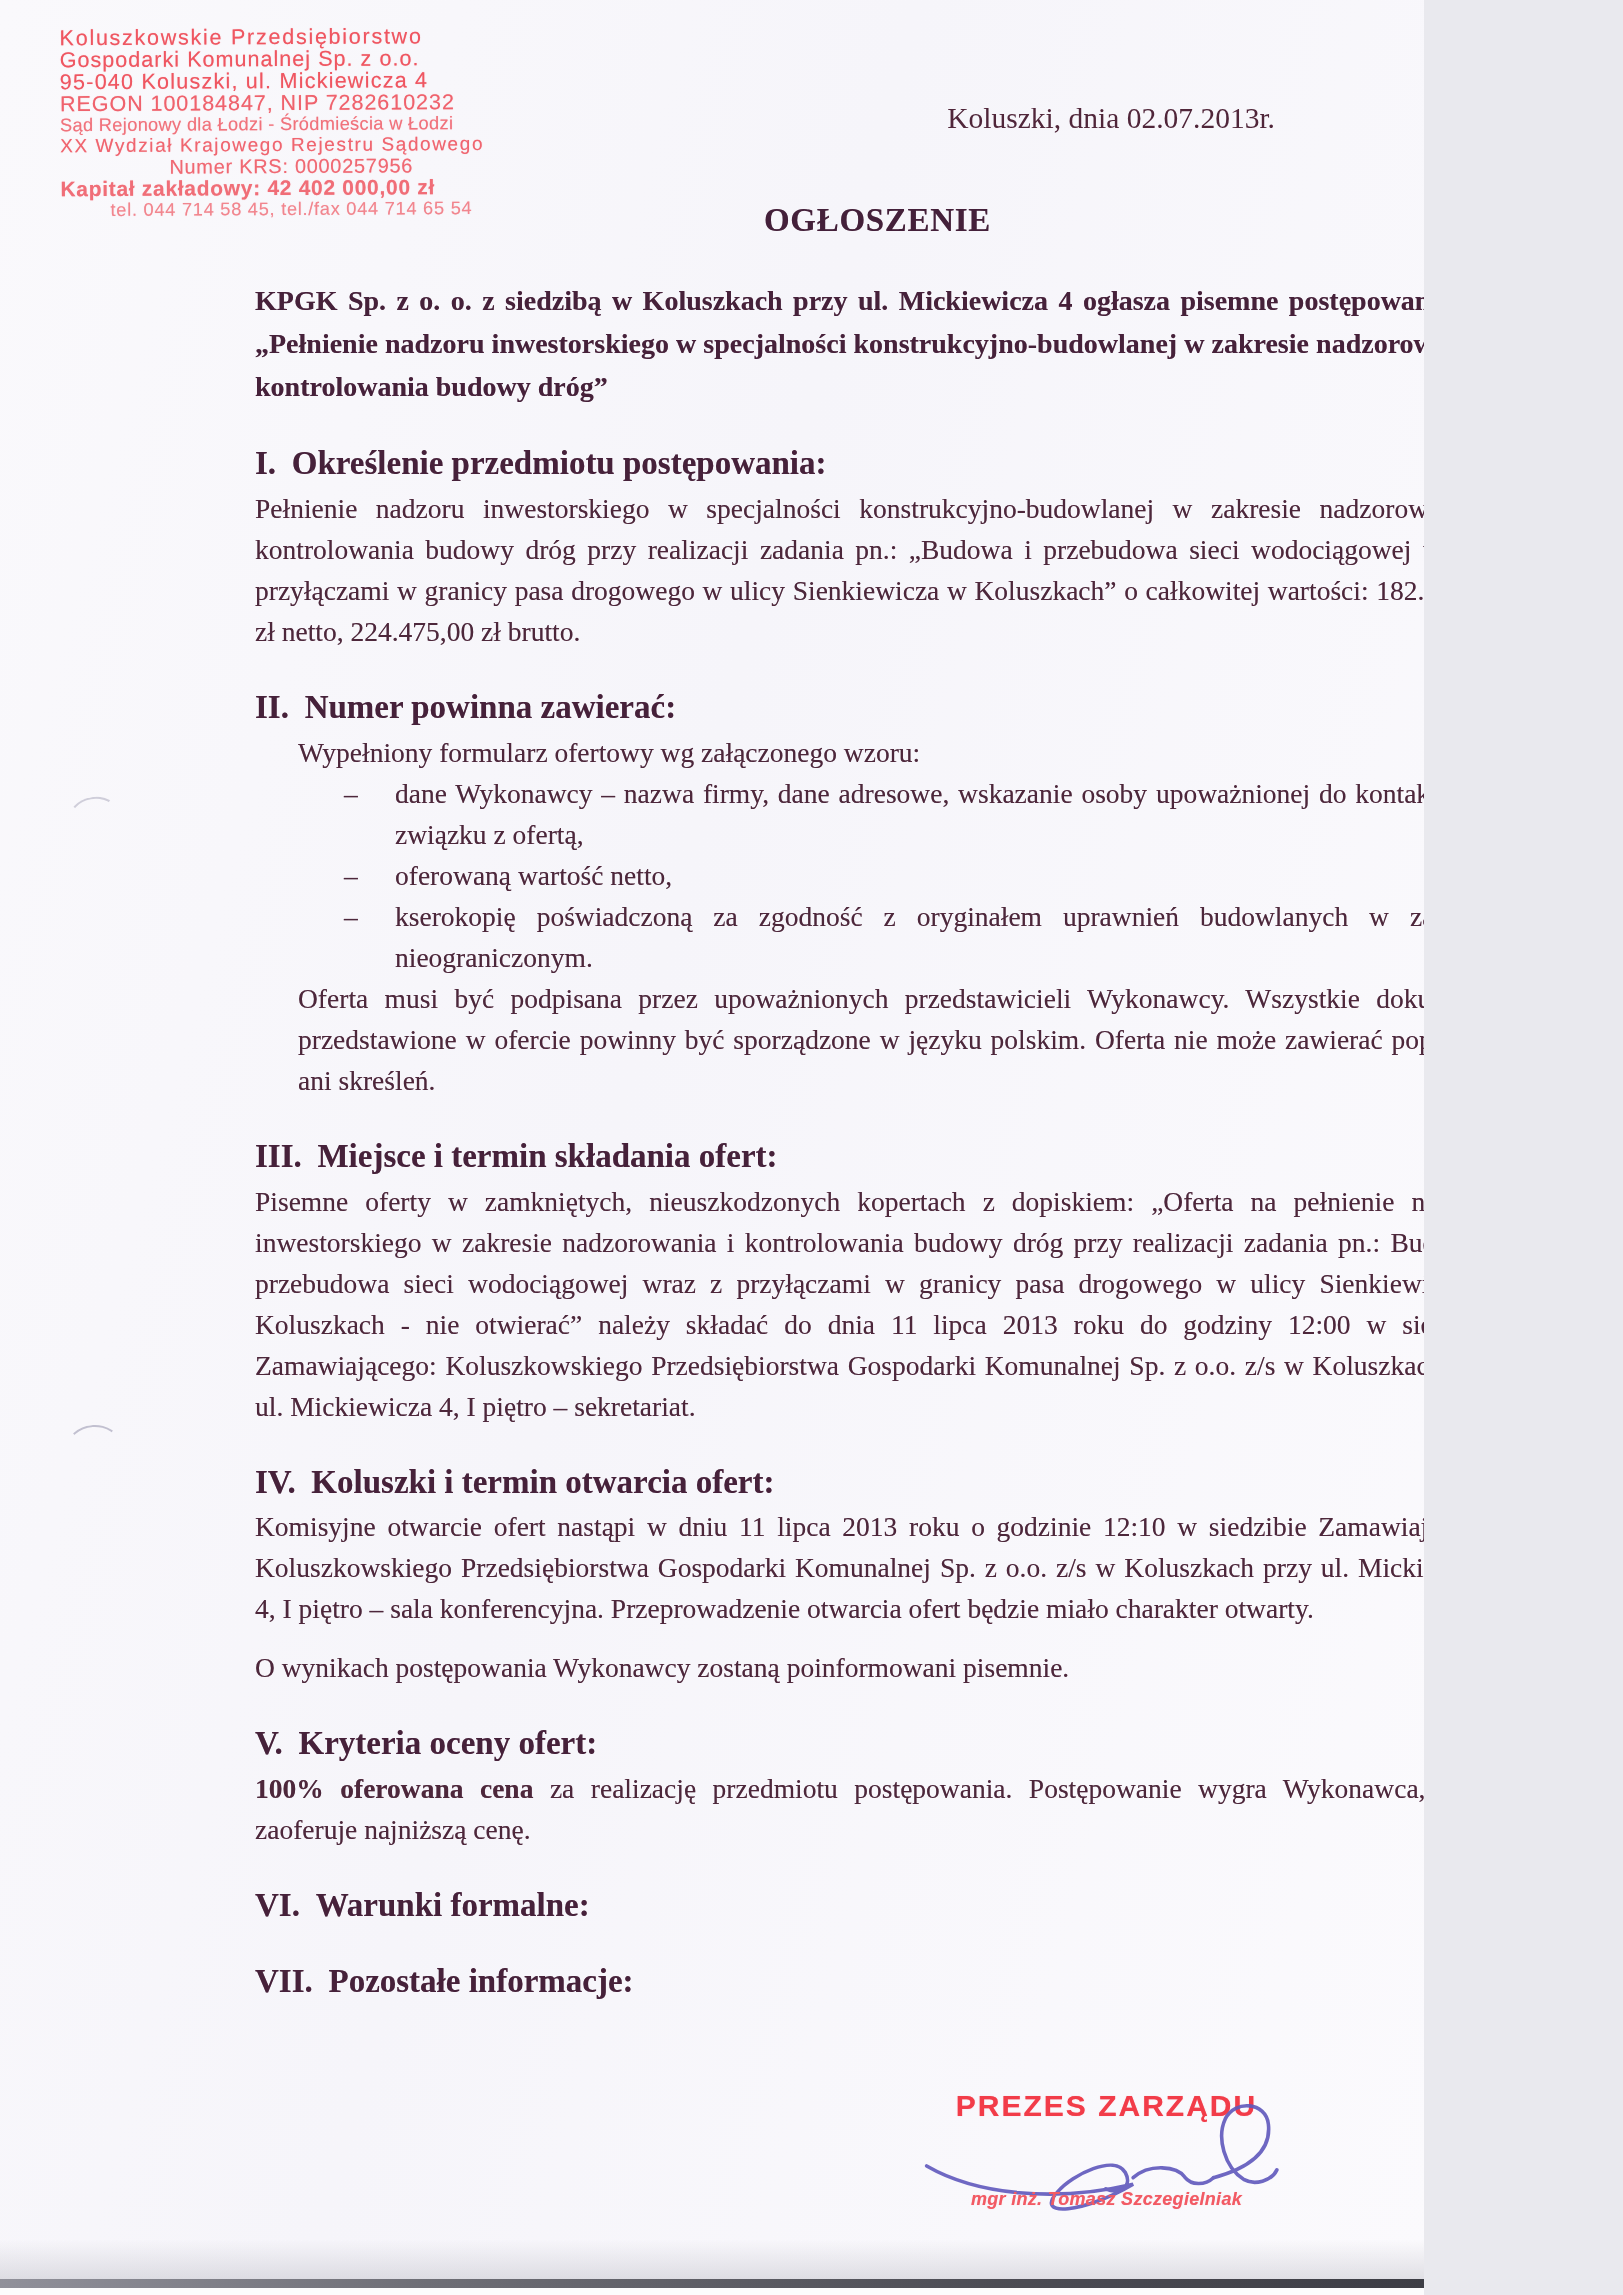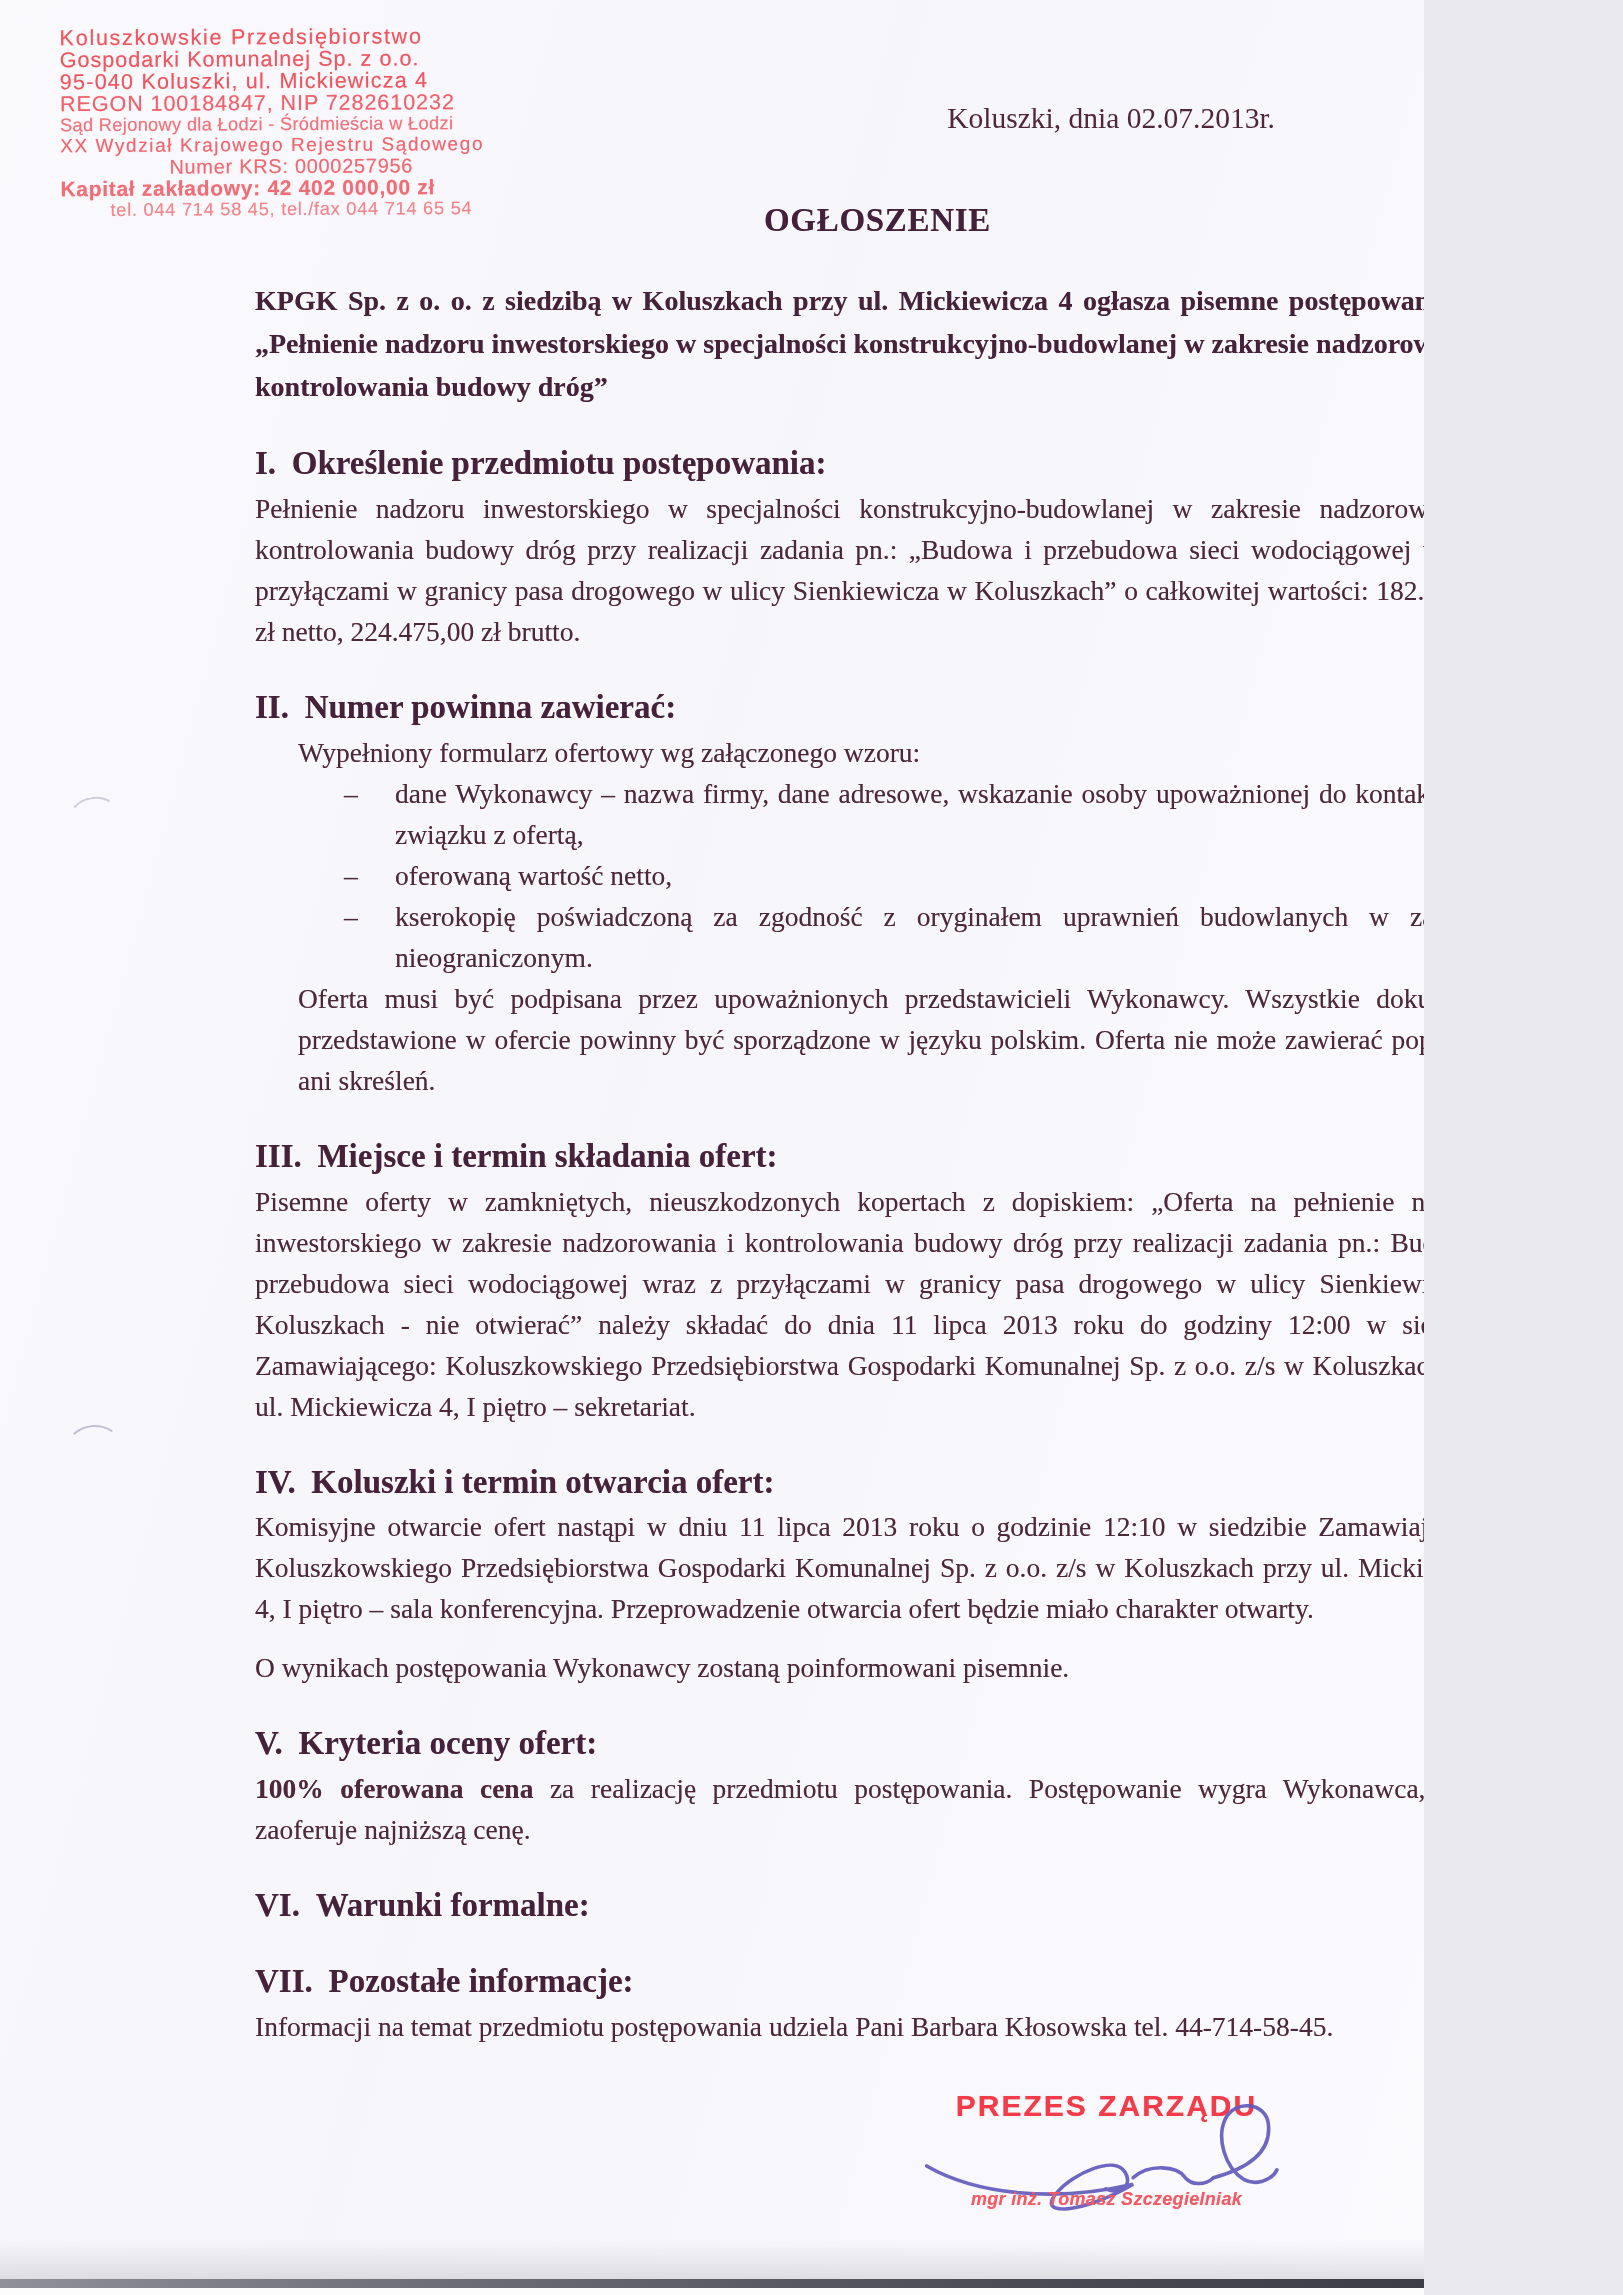--- a/index.html
+++ b/index.html
@@ -151,21 +151,20 @@
       <p class="sec-head"><span class="sec-num">V.</span><span>Kryteria oceny ofert:</span></p>
       <p class="para"><b>100% oferowana cena</b><span> za realizację przedmiotu postępowania. Postępowanie wygra Wykonawca, który zaoferuje najniższą cenę.</span></p>
     </div>
 
     <div class="section">
       <p class="sec-head"><span class="sec-num">VI.</span><span>Warunki formalne:</span></p>
     </div>
 
     <div class="section">
       <p class="sec-head"><span class="sec-num">VII.</span><span>Pozostałe informacje:</span></p>
-      <p class="para">Informacji na temat przedmiotu postępowania udziela Pani Barbara Kłosowska tel. 44-714-58-45.</p>
     </div>
 
   </div>
 
   <div class="sig-block">
     <div class="sig-role">PREZES ZARZĄDU</div>
     <svg class="sig-svg" width="380" height="98" viewBox="0 0 580 150">
       <g fill="none" stroke="#5f58bc" stroke-width="5.5" stroke-linecap="round" opacity="0.9">
         <path d="M14,78 C90,122 210,134 330,106 C255,150 178,158 214,118 C238,90 302,60 318,88 C330,110 308,122 288,113"></path>
         <path d="M330,96 C355,74 397,78 409,95 C419,108 440,108 453,96"></path>

